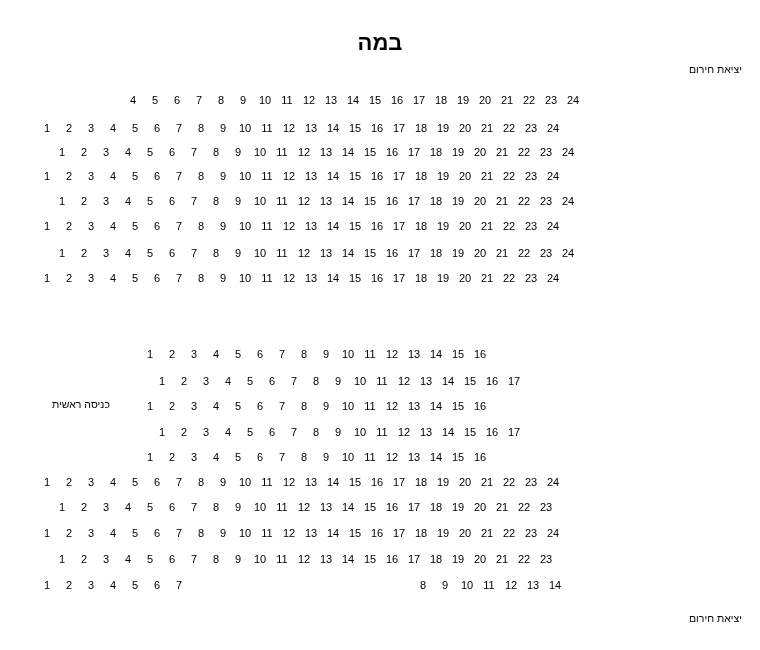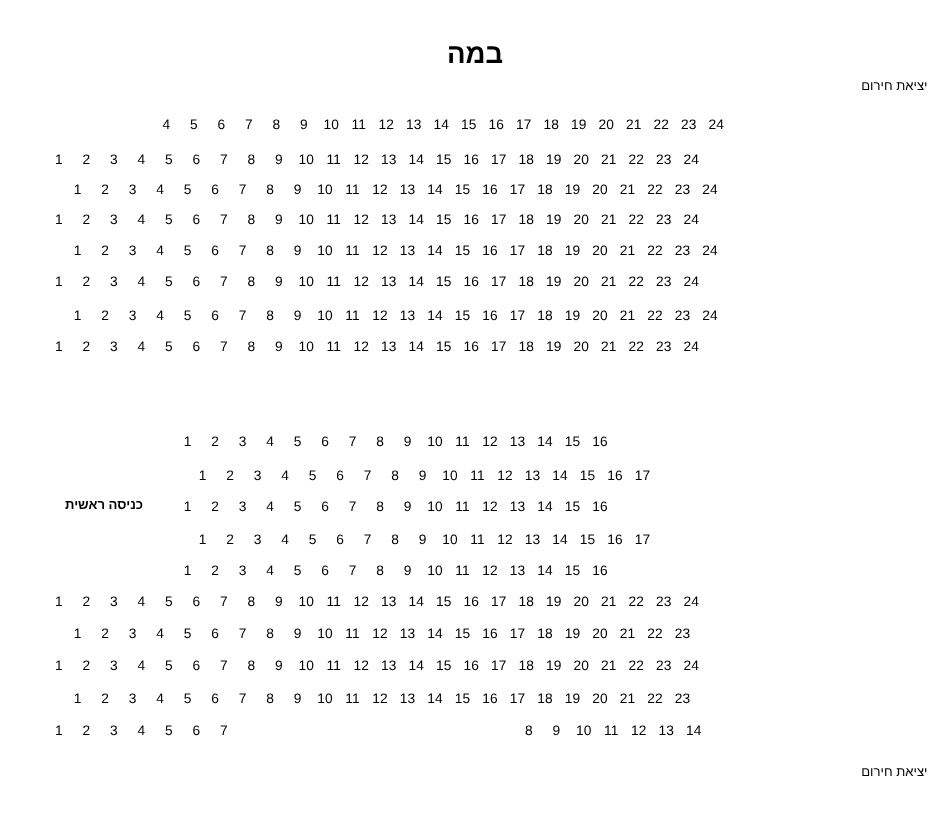--- a/index.html
+++ b/index.html
@@ -44,21 +44,21 @@
   }
   .exit-bottom-right {
     top: 612px;
     right: 18px;
   }
   .entrance-label {
     position: absolute;
     top: 398px;
     left: 52px;
     font-size: 10.5px;
-    font-weight: bold;
+    font-weight: normal;
     direction: rtl;
     white-space: nowrap;
   }
   .seat-row {
     position: absolute;
     display: flex;
     flex-direction: row;
     align-items: center;
     font-size: 11px;
     height: 15px;

